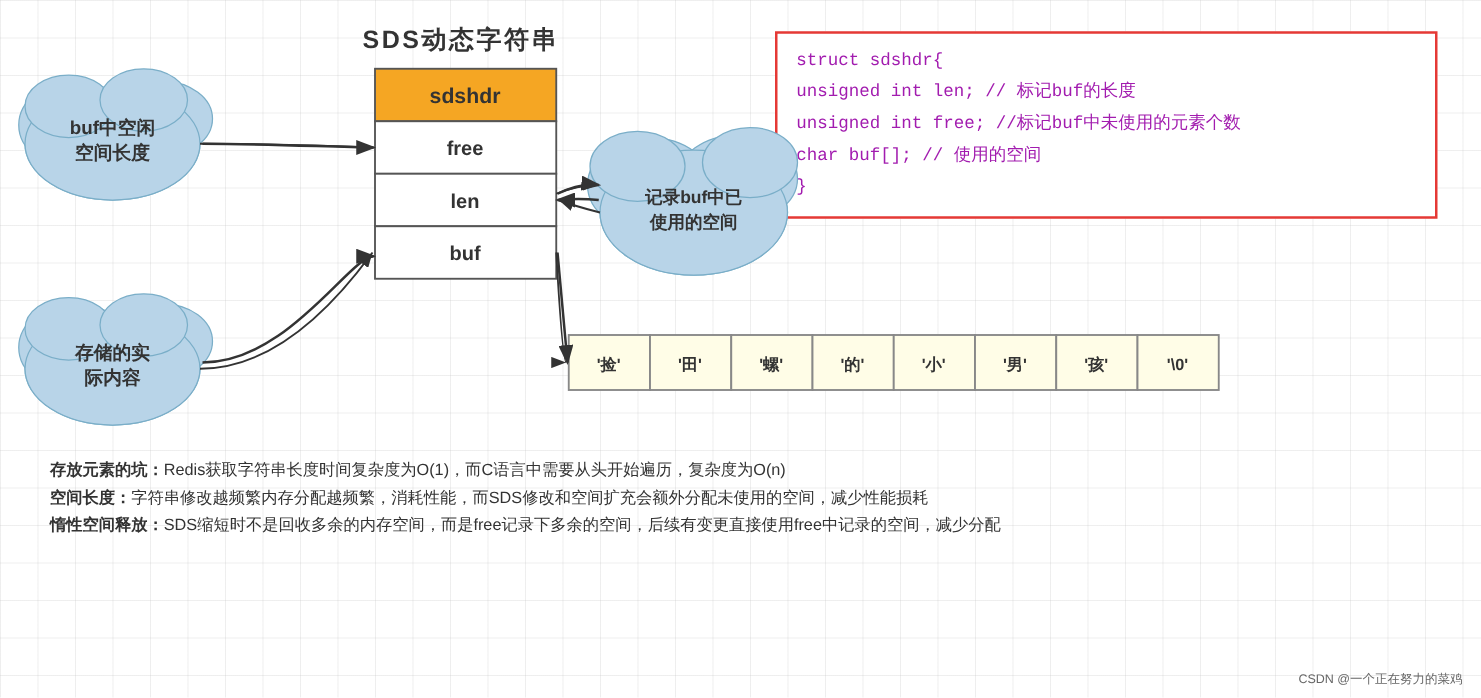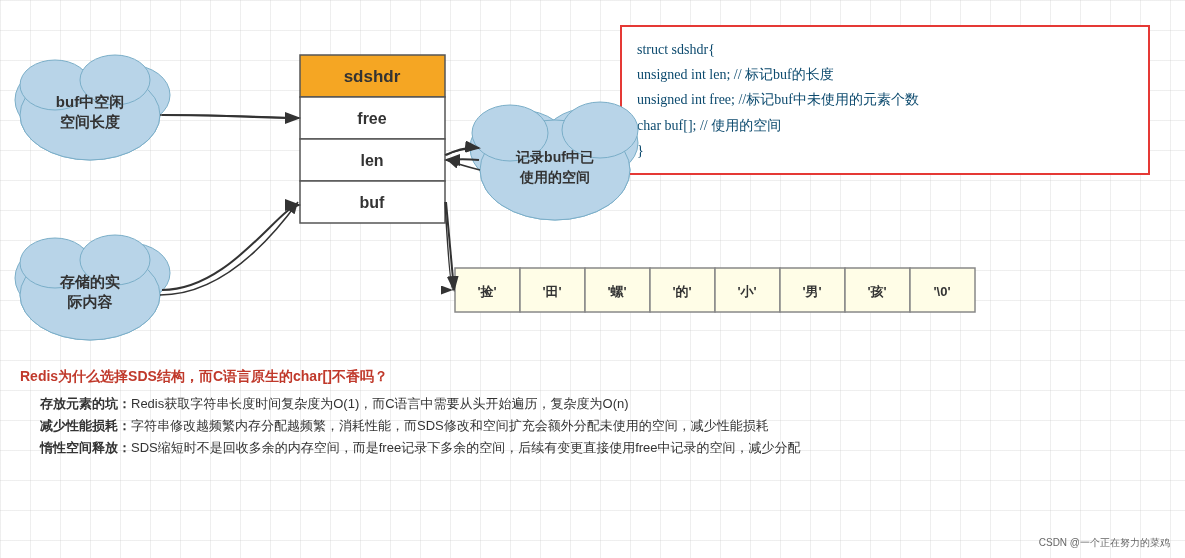--- a/index.html
+++ b/index.html
@@ -42,24 +42,24 @@
 
     
     .struct-box {
       position: absolute;
       top: 25px;
       left: 620px;
       width: 530px;
       border: 2px solid #e53935;
       background: #fff;
       padding: 10px 15px;
-      font-family: Liberation Serif, serif;
+      font-family: Liberation Mono, monospace;
       font-size: 14px;
       line-height: 1.8;
-      color: #0c4a6e;
+      color: #a21caf;
     }
 
     
     .arrows-svg {
       position: absolute;
       top: 0; left: 0;
       width: 1185px;
       height: 558px;
       pointer-events: none;
     }
@@ -100,20 +100,21 @@
       color: #666;
     }
   </style>
 </head>
 <body>
 
 <div class="grid-bg"></div>
 
 <div class="content">
 
+  <div class="title">SDS动态字符串</div>
 
   <div class="struct-box">
     <div>struct sdshdr{</div>
     <div>    unsigned int len; // 标记buf的长度</div>
     <div>    unsigned int free; //标记buf中未使用的元素个数</div>
     <div>    char buf[]; // 使用的空间</div>
     <div>}</div>
   </div>
 
   <svg class="arrows-svg" xmlns="http://www.w3.org/2000/svg">
@@ -211,26 +212,25 @@
     <path d="M 162 290 C 230 290, 280 205, 299 205" stroke="#333" stroke-width="2" fill="none" marker-end="url(#ah)"></path>
 
     <path d="M 479 160 C 460 158, 448 160, 446 160" stroke="#333" stroke-width="2" fill="none" marker-end="url(#ah)"></path>
 
     <path d="M 446 155 C 460 148, 470 147, 479 148" stroke="#333" stroke-width="2" fill="none" marker-end="url(#ah)"></path>
 
     <path d="M 446 202 L 454 290" stroke="#333" stroke-width="2" fill="none" marker-end="url(#ah)"></path>
   </svg>
 
   <div class="bottom-text">
-    <div class="question">Redis为什么选择SDS结构，而C语言原生的char[]不香吗？</div>
     <div class="indent">
       <span class="label">存放元素的坑：</span><span>Redis获取字符串长度时间复杂度为O(1)，而C语言中需要从头开始遍历，复杂度为O(n)</span>
     </div>
     <div class="indent">
-      <span class="label">减少性能损耗：</span><span>字符串修改越频繁内存分配越频繁，消耗性能，而SDS修改和空间扩充会额外分配未使用的空间，减少性能损耗</span>
+      <span class="label">空间长度：</span><span>字符串修改越频繁内存分配越频繁，消耗性能，而SDS修改和空间扩充会额外分配未使用的空间，减少性能损耗</span>
     </div>
     <div class="indent">
       <span class="label">惰性空间释放：</span><span>SDS缩短时不是回收多余的内存空间，而是free记录下多余的空间，后续有变更直接使用free中记录的空间，减少分配</span>
     </div>
   </div>
 
   <div class="footer">CSDN @一个正在努力的菜鸡</div>
 </div>
 
 </body></html>

